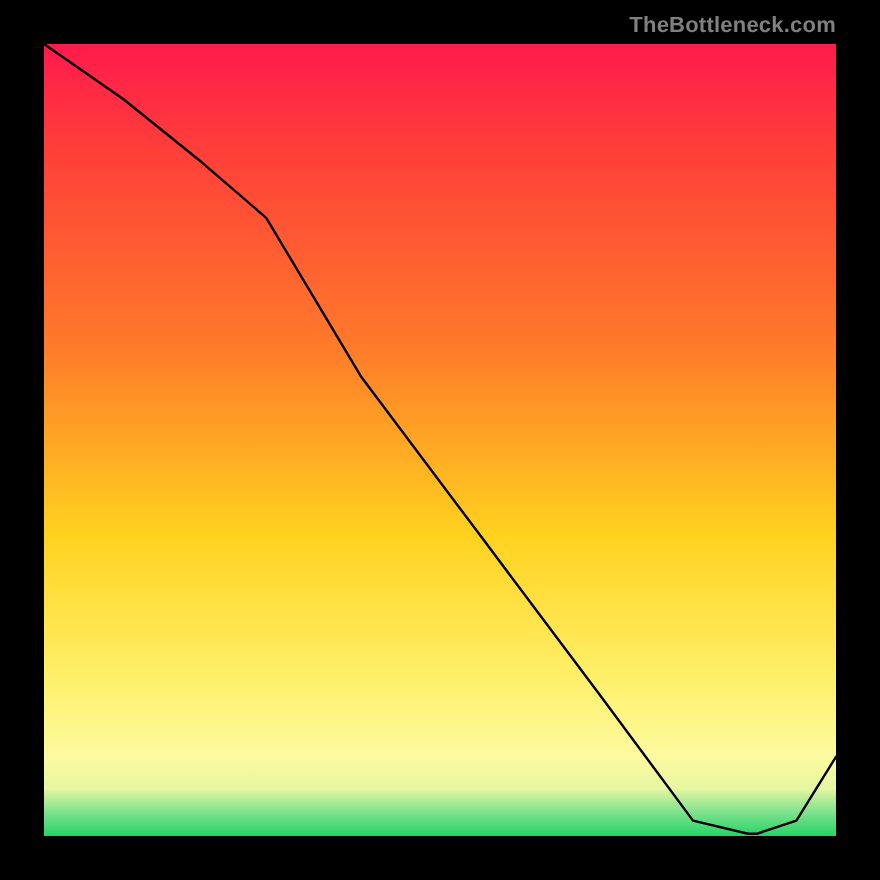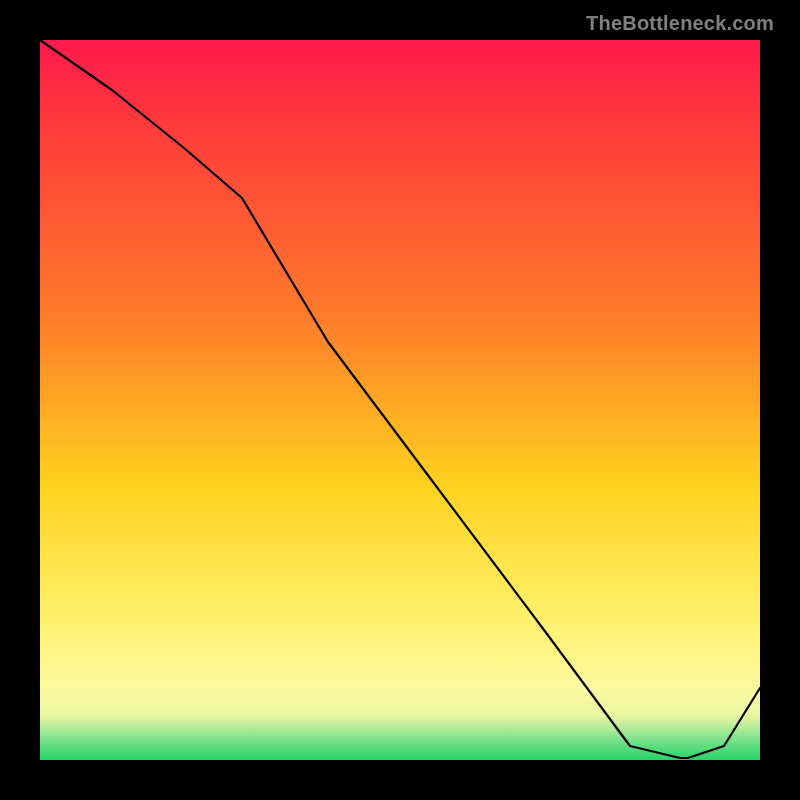--- a/index.html
+++ b/index.html
@@ -33,21 +33,21 @@
       #fff06a 80%,
       #fdfaa0 90%,
       #e7f6a2 94%,
       #7fe28e 97%,
       #25d366 100%
     );
   }
   .watermark {
     position: absolute;
     top: 12px;
-    right: 26px;
+    right: 40px;
     font-size: 20px;
     font-weight: 600;
     color: #808080;
     letter-spacing: 0.2px;
     user-select: none;
   }
   svg.overlay {
     position: absolute;
     left: 40px;
     top: 40px;

